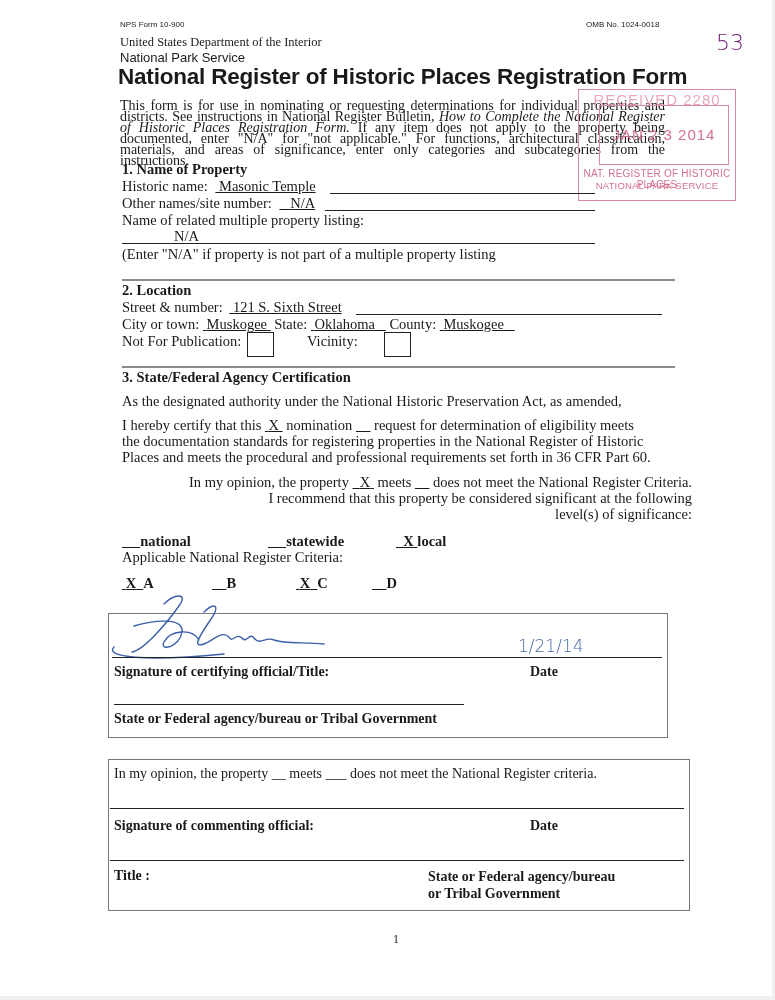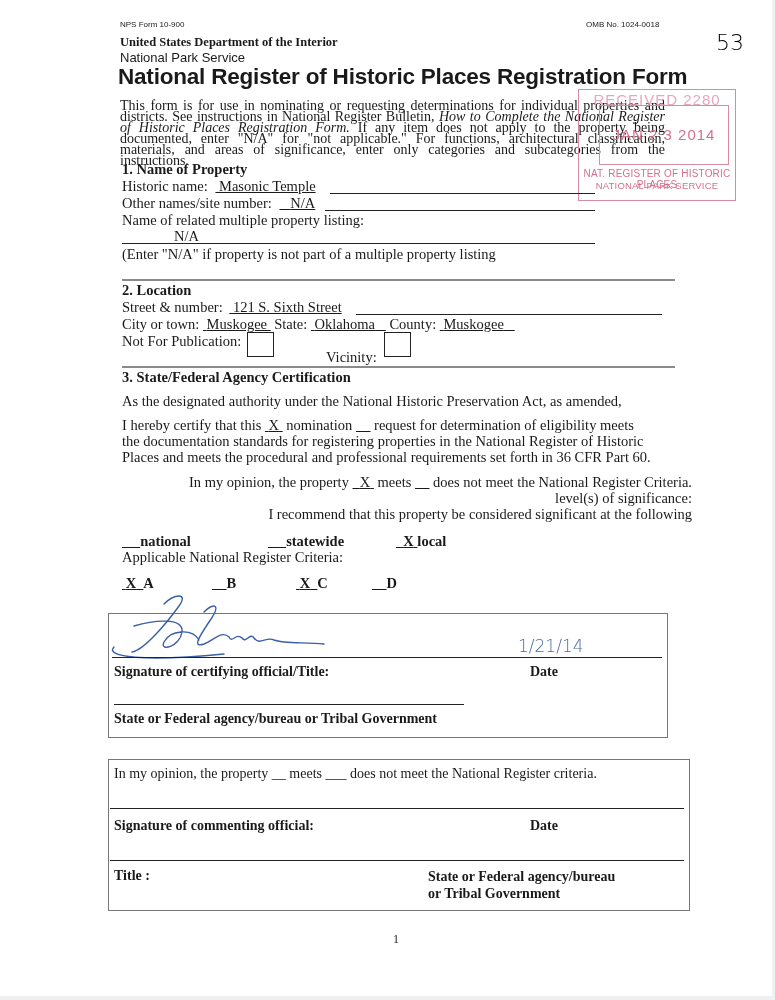--- a/index.html
+++ b/index.html
@@ -10,22 +10,22 @@
     color: #1a1a1a;
   }
   .abs { position: absolute; }
   .sans { font-family: "Liberation Sans", sans-serif; }
   .bold { font-weight: bold; }
   .u { text-decoration: underline; }
 
   
   .form-no { left: 120px; top: 20px; font-size: 8px; }
   .omb { left: 586px; top: 20px; font-size: 8px; }
-  .handnum { left: 716px; top: 30px; font-size: 22px; font-family: "DejaVu Sans", sans-serif; color: #000000; font-weight: 300; }
-  .dept { left: 120px; top: 35px; font-size: 12.5px; font-weight: bold; }
+  .handnum { left: 716px; top: 30px; font-size: 22px; font-family: "DejaVu Sans", sans-serif; color: #701a75; font-weight: 300; }
+  .dept { left: 120px; top: 35px; font-size: 12.5px; font-weight: normal; }
   .nps { left: 120px; top: 50px; font-size: 13px; }
   .main-title { left: 118px; top: 64px; font-size: 22.5px; font-weight: bold; letter-spacing: -0.2px; }
 
   .intro { left: 120px; top: 100px; width: 545px; font-size: 14px; line-height: 11px; text-align: justify; }
 
   
   .stamp { left: 578px; top: 89px; width: 156px; height: 110px; border: 1.5px solid #d78aa0; color: #d5708c; font-family: "Liberation Sans", sans-serif; }
   .stamp-received { position: absolute; left: 0; top: 1px; width: 100%; text-align: center; font-size: 15px; letter-spacing: 1px; color: #e08aa3; opacity: 0.75; }
   .stamp-inner { position: absolute; left: 20px; top: 15px; width: 128px; height: 58px; border: 1.5px solid #d78aa0; }
   .stamp-date { position: absolute; left: 0; top: 20px; width: 100%; text-align: center; font-size: 15px; letter-spacing: 1px; }
@@ -111,21 +111,21 @@
   <span>City or town:</span>
   <span class="field-value">&nbsp;<span>Muskogee</span>&nbsp;</span>
   <span>State:</span>
   <span class="field-value">&nbsp;<span>Oklahoma</span>&nbsp;&nbsp;&nbsp;</span>
   <span>County:</span>
   <span class="field-value">&nbsp;<span>Muskogee</span>&nbsp;&nbsp;&nbsp;</span>
 </div>
 
 <div class="abs body-text" style="left:122px; top:333px;">Not For Publication:</div>
 <div class="checkbox" style="left:247px; top:332px;"></div>
-<div class="abs body-text" style="left:326px; top:333px;margin-top:16px;">Vicinity:</div>
+<div class="abs body-text" style="left:307px; top:333px;">Vicinity:</div>
 <div class="checkbox" style="left:384px; top:332px;"></div>
 
 <div class="hline grey thick" style="left:122px; top:366px; width:553px;"></div>
 
 <div class="abs section-head" style="left:122px; top:369px;">3.  State/Federal Agency Certification</div>
 <div class="abs body-text" style="left:122px; top:393px;">As the designated authority under the National Historic Preservation Act, as amended,</div>
 
 <div class="abs body-text" style="left:122px; top:417px; width:560px;">
   <div>
     <span>I hereby certify that this</span>
@@ -139,22 +139,22 @@
 </div>
 
 <div class="abs body-text" style="left:122px; top:474px; width:570px;text-align:right;">
   <div>
     <span>In my opinion, the property</span>
     <span class="u">&nbsp;&nbsp;<span>X</span>&nbsp;</span>
     <span>meets</span>
     <span class="u">&nbsp;&nbsp;&nbsp;&nbsp;</span>
     <span>does not meet the National Register Criteria.</span>
   </div>
+  <div>I recommend that this property be considered significant at the following</div>
   <div>level(s) of significance:</div>
-  <div>I recommend that this property be considered significant at the following</div>
 </div>
 
 <div class="abs body-text bold" style="left:122px; top:533px;text-align:right;">
   <span class="u">&nbsp;&nbsp;&nbsp;&nbsp;&nbsp;<span></span></span><span>national</span>
 </div>
 <div class="abs body-text bold" style="left:268px; top:533px;">
   <span class="u">&nbsp;&nbsp;&nbsp;&nbsp;&nbsp;<span></span></span><span>statewide</span>
 </div>
 <div class="abs body-text bold" style="left:396px; top:533px;">
   <span class="u">&nbsp;&nbsp;<span>X</span>&nbsp;</span><span>local</span>

